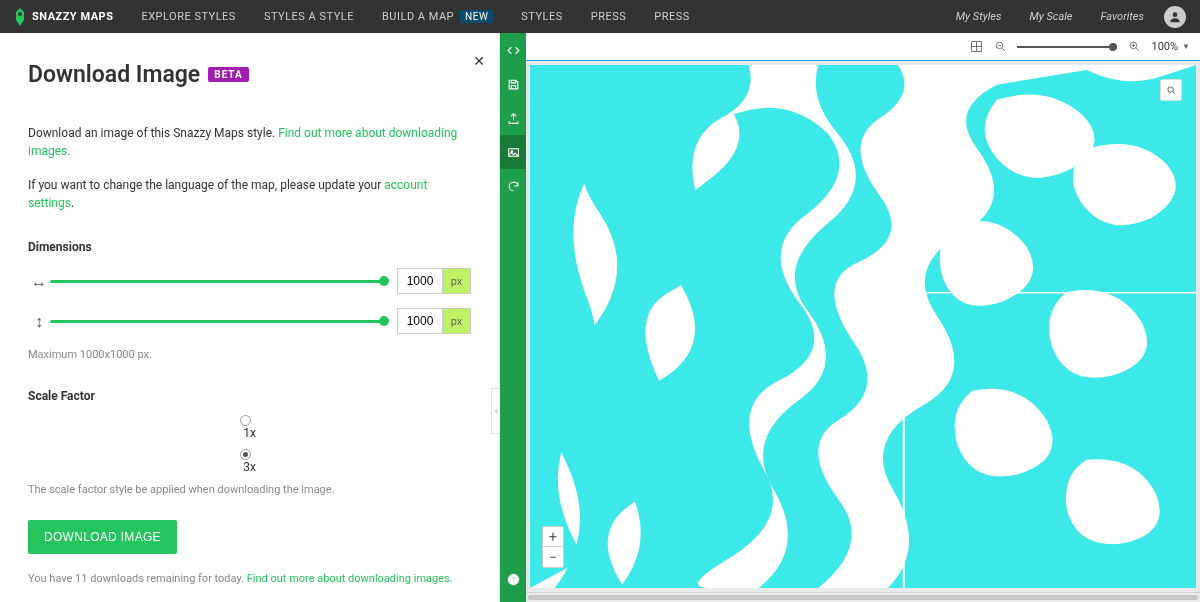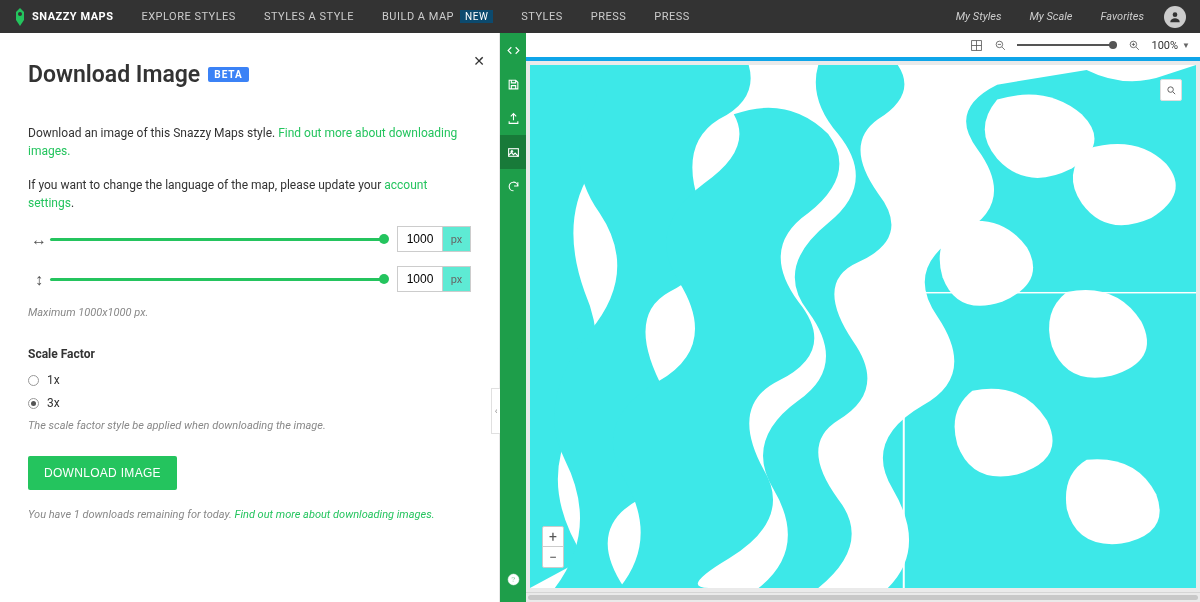--- a/index.html
+++ b/index.html
@@ -29,55 +29,55 @@
   .nav-right .nav-item { font-size:11px; letter-spacing:0; }
   .avatar { width:22px; height:22px; border-radius:50%; background:#ccc; margin:0 14px 0 6px; display:flex; align-items:center; justify-content:center; }
   .avatar svg { fill:#333; }
 
   
   .main { display:flex; height:569px; }
   .left-panel { width:500px; padding:28px 28px 0 28px; position:relative; border-right:1px solid #e8e8e8; background:#fff; }
   .close-x { position:absolute; top:20px; right:14px; font-size:14px; color:#333; cursor:pointer; }
 
   h1.title { font-size:23px; font-weight:600; color:#333; display:flex; align-items:center; }
-  .beta { background:#3b82f6; color:#fff; font-size:10px; font-weight:700; letter-spacing:1px; padding:2px 6px; margin-left:8px; border-radius:2px; }
+  .beta { background:#a21caf; color:#fff; font-size:10px; font-weight:700; letter-spacing:1px; padding:2px 6px; margin-left:8px; border-radius:2px; }
   .desc { font-size:12px; color:#333; margin-top:36px; line-height:1.5; }
   .desc a, .tiny a { color:#24c45e; text-decoration:none; }
   .desc2 { margin-top:16px; }
 
   .section-label { font-size:12px; font-weight:700; margin-top:28px; }
   .dim-rows { margin-top:14px; }
   .dim-row { display:flex; align-items:center; margin-bottom:14px; }
   .dim-icon { width:22px; color:#555; display:flex; justify-content:center; }
   .slider { flex:1; position:relative; height:14px; display:flex; align-items:center; }
   .track { position:absolute; left:0; right:0; height:3px; background:#24c45e; border-radius:2px; }
   .thumb { position:absolute; right:-4px; width:10px; height:10px; border-radius:50%; background:#24c45e; }
   .dim-input { width:46px; height:26px; border:1px solid #ccc; font-size:12px; text-align:center; margin-left:12px; }
-  .dim-unit { width:28px; height:26px; border:1px solid #ccc; border-left:none; background:#5eead4; font-size:11px; color:#666; display:flex; align-items:center; justify-content:center; }
-  .tiny { font-size:11px; font-style:italic; color:#888; margin-top:2px; }
+  .dim-unit { width:28px; height:26px; border:1px solid #ccc; border-left:none; background:#bef264; font-size:11px; color:#666; display:flex; align-items:center; justify-content:center; }
+  .tiny { font-size:11px; color:#888; margin-top:2px; }
 
   .scale-opts { margin-top:12px; }
-  .radio-row { display:flex; align-items:center; font-size:12px; margin-bottom:9px; cursor:pointer; }
+  .radio-row { display:flex; align-items:center; font-size:12px; margin-bottom:9px; cursor:pointer;flex-direction:column; }
   .radio { width:11px; height:11px; border:1px solid #999; border-radius:50%; margin-right:8px; display:flex; align-items:center; justify-content:center; }
   .radio.sel::after { content:""; width:5px; height:5px; background:#555; border-radius:50%; }
 
   .dl-btn { margin-top:24px; background:#24c45e; color:#fff; border:none; padding:10px 16px; font-size:12px; letter-spacing:0.3px; cursor:pointer; border-radius:2px; }
 
   
   .tool-col { width:26px; background:#1e9e4a; display:flex; flex-direction:column; align-items:center; position:relative; }
   .tool-btn { width:26px; height:34px; display:flex; align-items:center; justify-content:center; cursor:pointer; color:#fff; }
   .tool-btn.active { background:#187a39; }
   .tool-btn svg { width:13px; height:13px; fill:#fff; stroke:#fff; }
   .tool-help { position:absolute; bottom:6px; }
 
   .collapse-tab { position:absolute; left:-9px; top:355px; width:9px; height:46px; background:#fff; border:1px solid #e0e0e0; border-right:none; display:flex; align-items:center; justify-content:center; color:#888; font-size:9px; cursor:pointer; }
 
   
   .map-area { flex:1; position:relative; background:#eaeaea; display:flex; flex-direction:column; }
-  .map-toolbar { height:28px; background:#fff; display:flex; align-items:center; justify-content:flex-end; padding:0 10px; border-bottom:4px solid #0ea5e9; gap:10px; }
+  .map-toolbar { height:28px; background:#fff; display:flex; align-items:center; justify-content:flex-end; padding:0 10px; border-bottom:1px solid #0ea5e9; gap:10px; }
   .tb-icon { width:14px; height:14px; color:#666; cursor:pointer; display:flex; align-items:center; justify-content:center; }
   .tb-icon svg { width:13px; height:13px; stroke:#555; fill:none; }
   .zoom-slider { width:100px; height:2px; background:#555; position:relative; }
   .zoom-slider .zt { position:absolute; right:0; top:-3px; width:8px; height:8px; border-radius:50%; background:#555; }
   .zoom-pct { font-size:11px; color:#333; display:flex; align-items:center; gap:4px; }
   .zoom-pct .caret { font-size:8px; color:#666; }
 
   .map-canvas { flex:1; position:relative; overflow:hidden; background:#eaeaea; padding:4px; }
   .map-inner { width:100%; height:100%; background:#fff; position:relative; overflow:hidden; }
   .map-inner svg.water { width:100%; height:100%; display:block; }
@@ -139,20 +139,21 @@
 
     <p class="desc">
       <span>Download an image of this Snazzy Maps style. </span>
       <a>Find out more about downloading images.</a>
     </p>
     <p class="desc desc2">
       <span>If you want to change the language of the map, please update your </span>
       <a>account settings</a><span>.</span>
     </p>
 
+    <div class="section-label">Dimensions</div>
     <div class="dim-rows">
       <div class="dim-row">
         <div class="dim-icon">↔</div>
         <div class="slider">
             <div class="track"></div>
             <div class="thumb"></div>
           </div>
         <input class="dim-input" value="1000" style="">
         <div class="dim-unit">px</div>
       </div>
@@ -177,21 +178,21 @@
       <div class="radio-row">
           <span class="radio sel"></span>
           <span>3x</span>
         </div>
     </div>
     <div class="tiny">The scale factor style be applied when downloading the image.</div>
 
     <button class="dl-btn">DOWNLOAD IMAGE</button>
 
     <p class="tiny" style="margin-top:18px;">
-      <span>You have 1 downloads remaining for today. </span>
+      <span>You have 11 downloads remaining for today. </span>
       <a>Find out more about downloading images.</a>
     </p>
   </div>
 
   <div class="tool-col">
     <div class="collapse-tab">‹</div>
     <div class="tool-btn">
         <svg viewBox="0 0 24 24">
           <path d="M8 6l-6 6 6 6M16 6l6 6-6 6" fill="none" stroke-width="2"></path>
         </svg>

